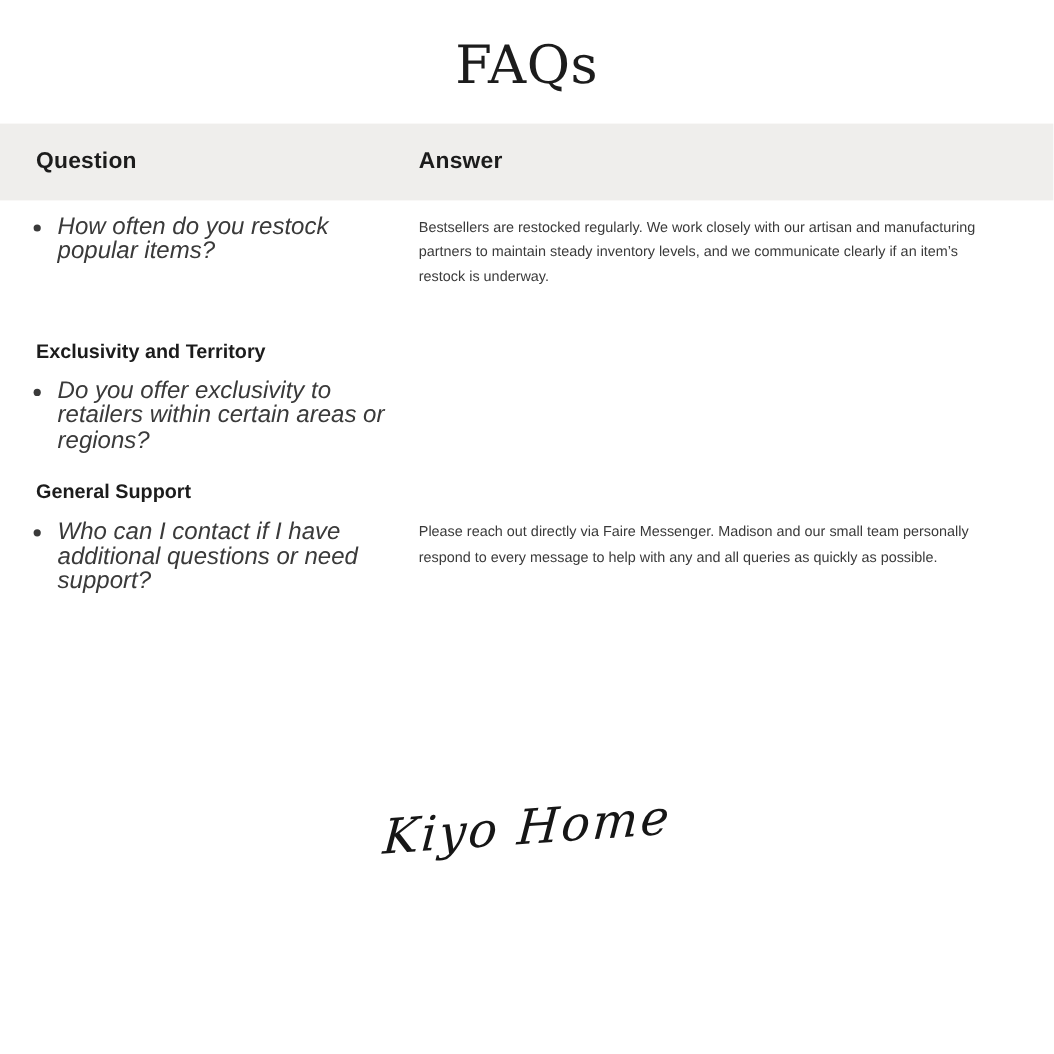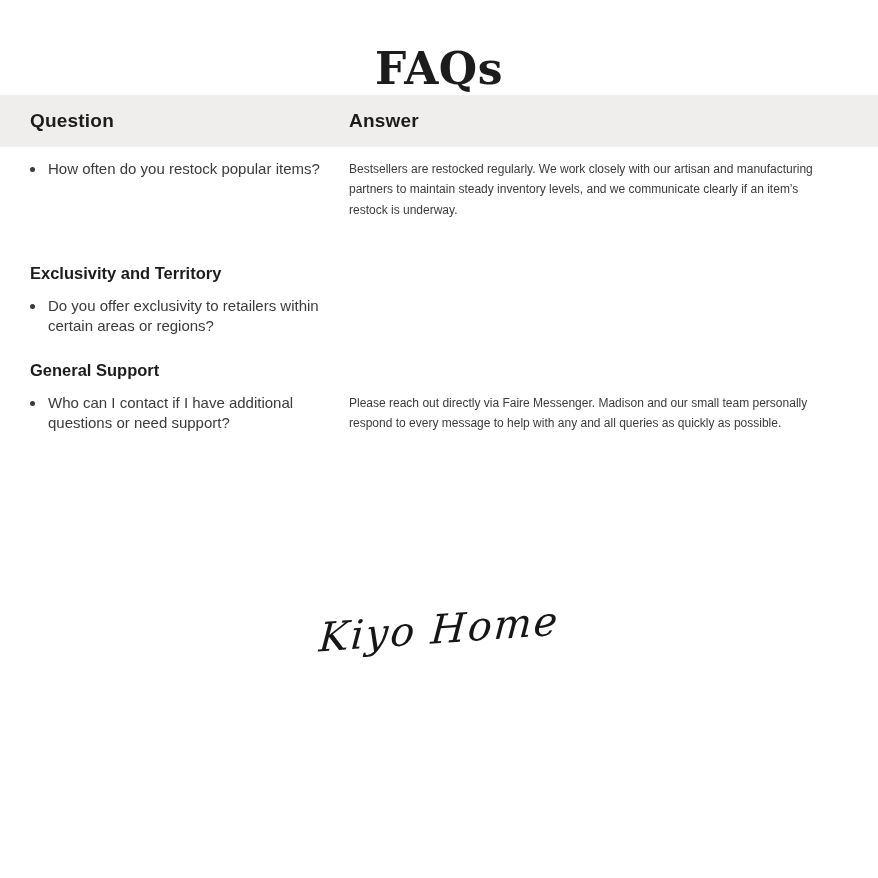--- a/index.html
+++ b/index.html
@@ -5,32 +5,33 @@
   html, body { margin: 0; padding: 0; }
   body {
     width: 878px;
     height: 878px;
     background: var(--background, #ffffff);
     font-family: "Liberation Sans", "DejaVu Sans", sans-serif;
     color: var(--body-text, #3a3a3a);
     overflow: hidden;
   }
   .page-title {
-    padding-top: 44px;
+    padding-top: 30px;
     text-align: center;
     font-family: "DejaVu Serif", "Liberation Serif", serif;
-    font-weight: 700;
+    font-weight: 400;
     font-size: 44px;
     line-height: 1.15;
     letter-spacing: 0.5px;
     color: var(--heading-text, #1c1c1c);
   }
   .header-band {
+    margin-top: 22px;
     background: var(--header-band, #efeeec);
-    height: 52px;
+    height: 64px;
     display: grid;
     grid-template-columns: 319px 1fr;
     align-items: center;
     padding: 0 30px;
     box-sizing: border-box;
   }
   .header-band .col-label {
     font-weight: 700;
     font-size: 19px;
     color: var(--heading-text, #1c1c1c);
@@ -53,23 +54,24 @@
     margin-top: 12px;
   }
   .faq-row + .faq-row { margin-top: 20px; }
   .question-cell { padding-right: 20px; box-sizing: border-box; }
   .question-cell ul {
     margin: 0;
     padding-left: 16px;
     list-style: disc outside;
   }
   .question-cell li {
-    font-size: 15px;
+    font-size: 20px;
     line-height: 20.5px;
     padding-left: 2px;
+    font-style: italic;
   }
   .answer-cell p {
     margin: 0;
     max-width: 483px;
     font-size: 12px;
     line-height: 20.5px;
   }
   .signature-wrap {
     margin-top: 172px;
     text-align: center;

